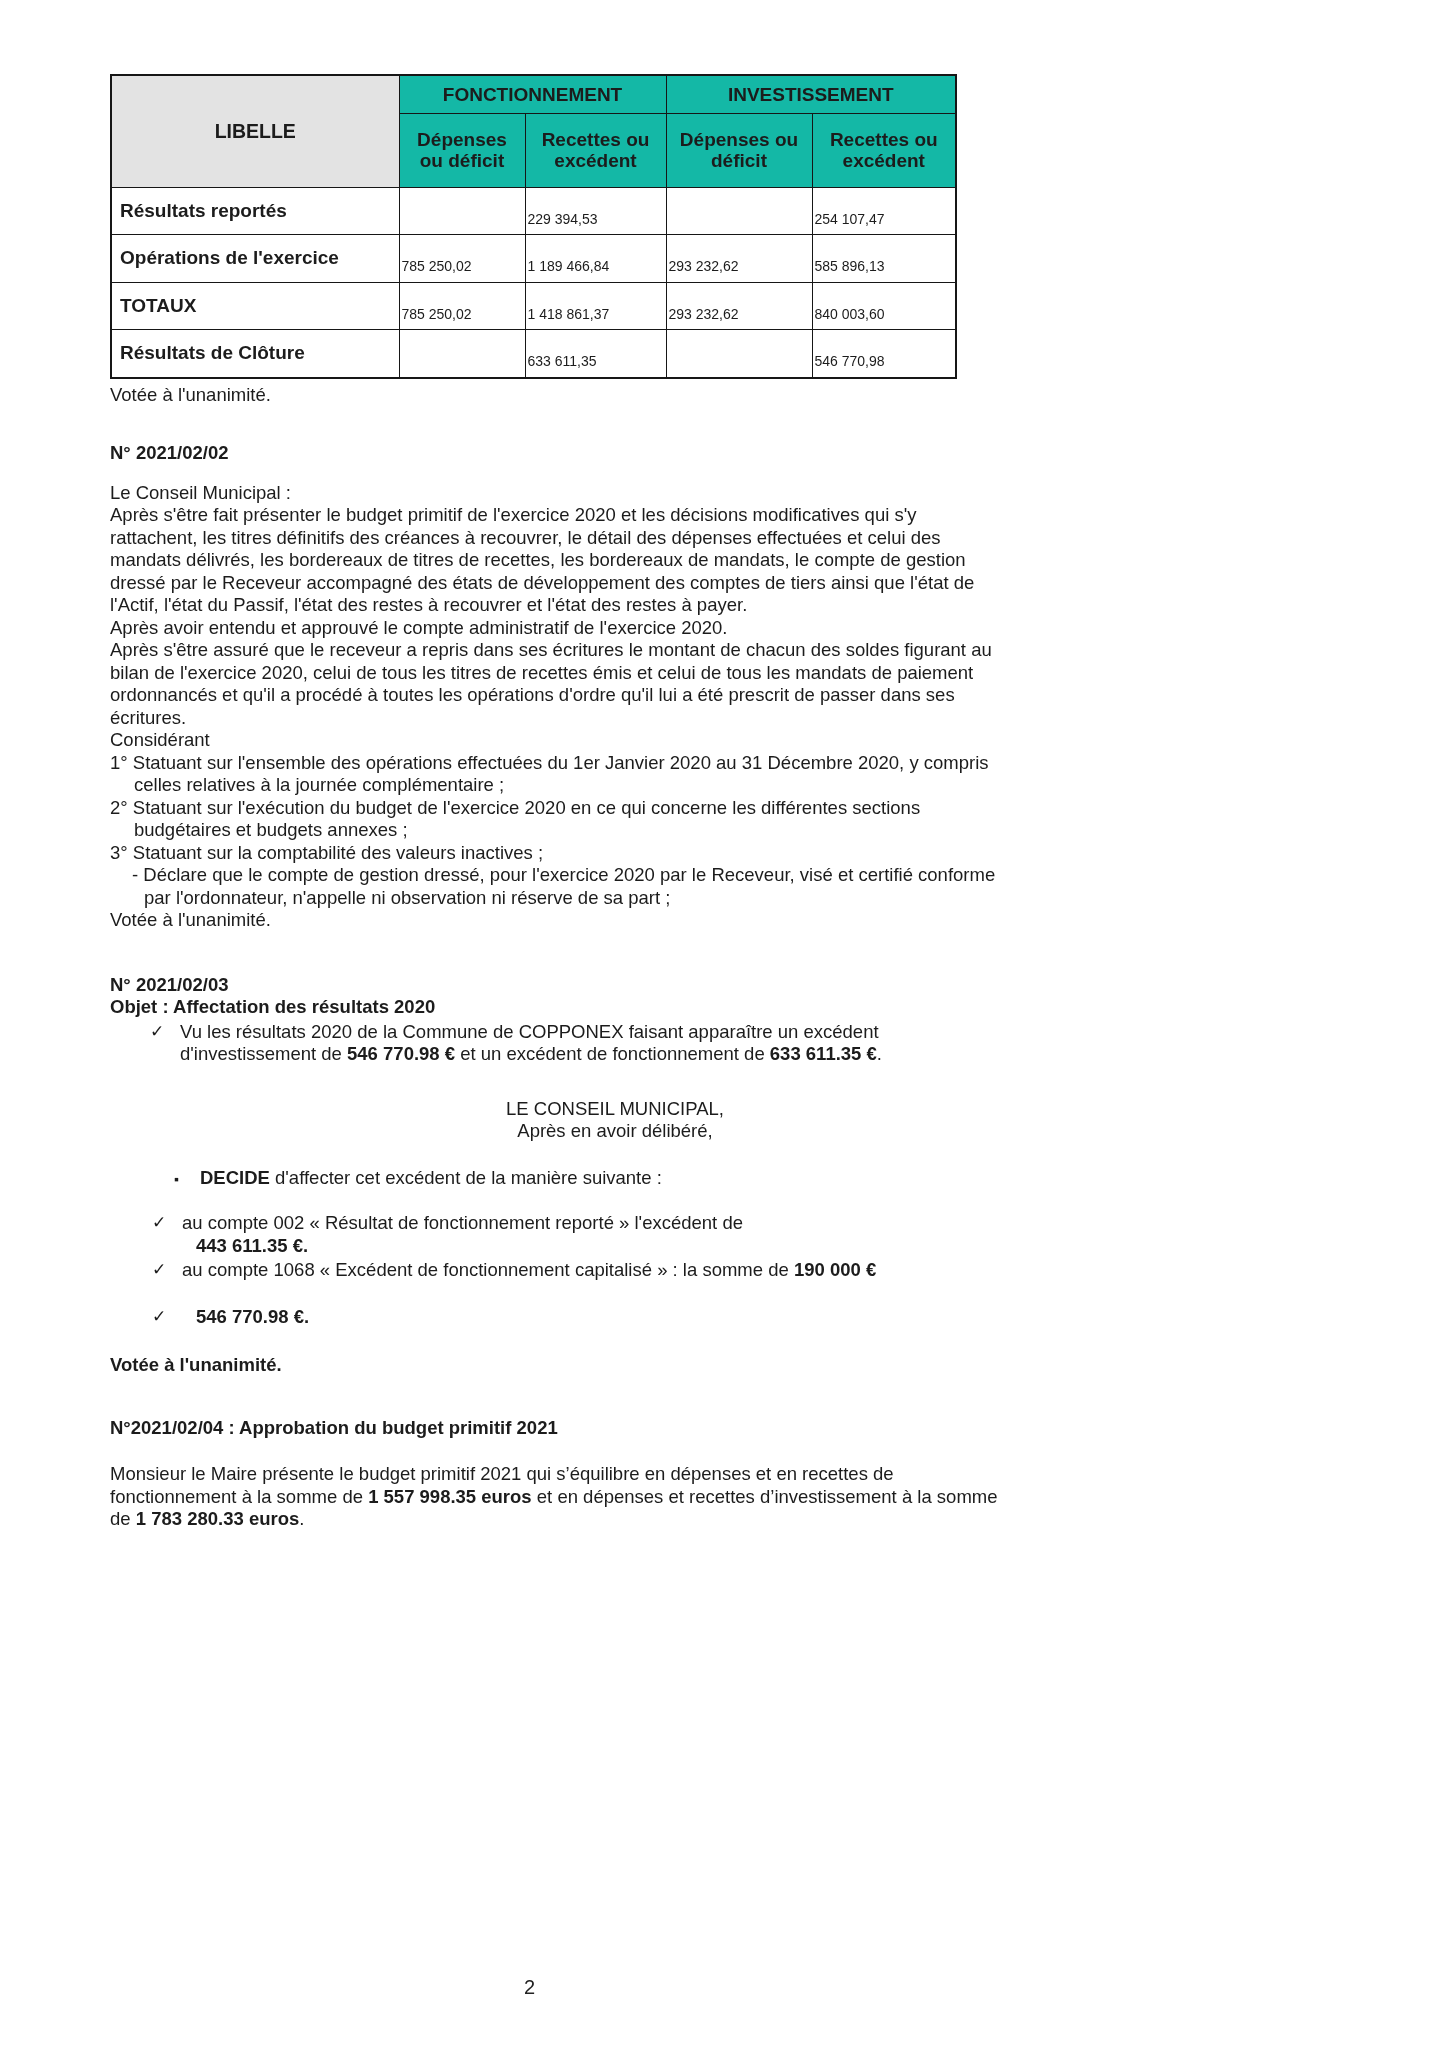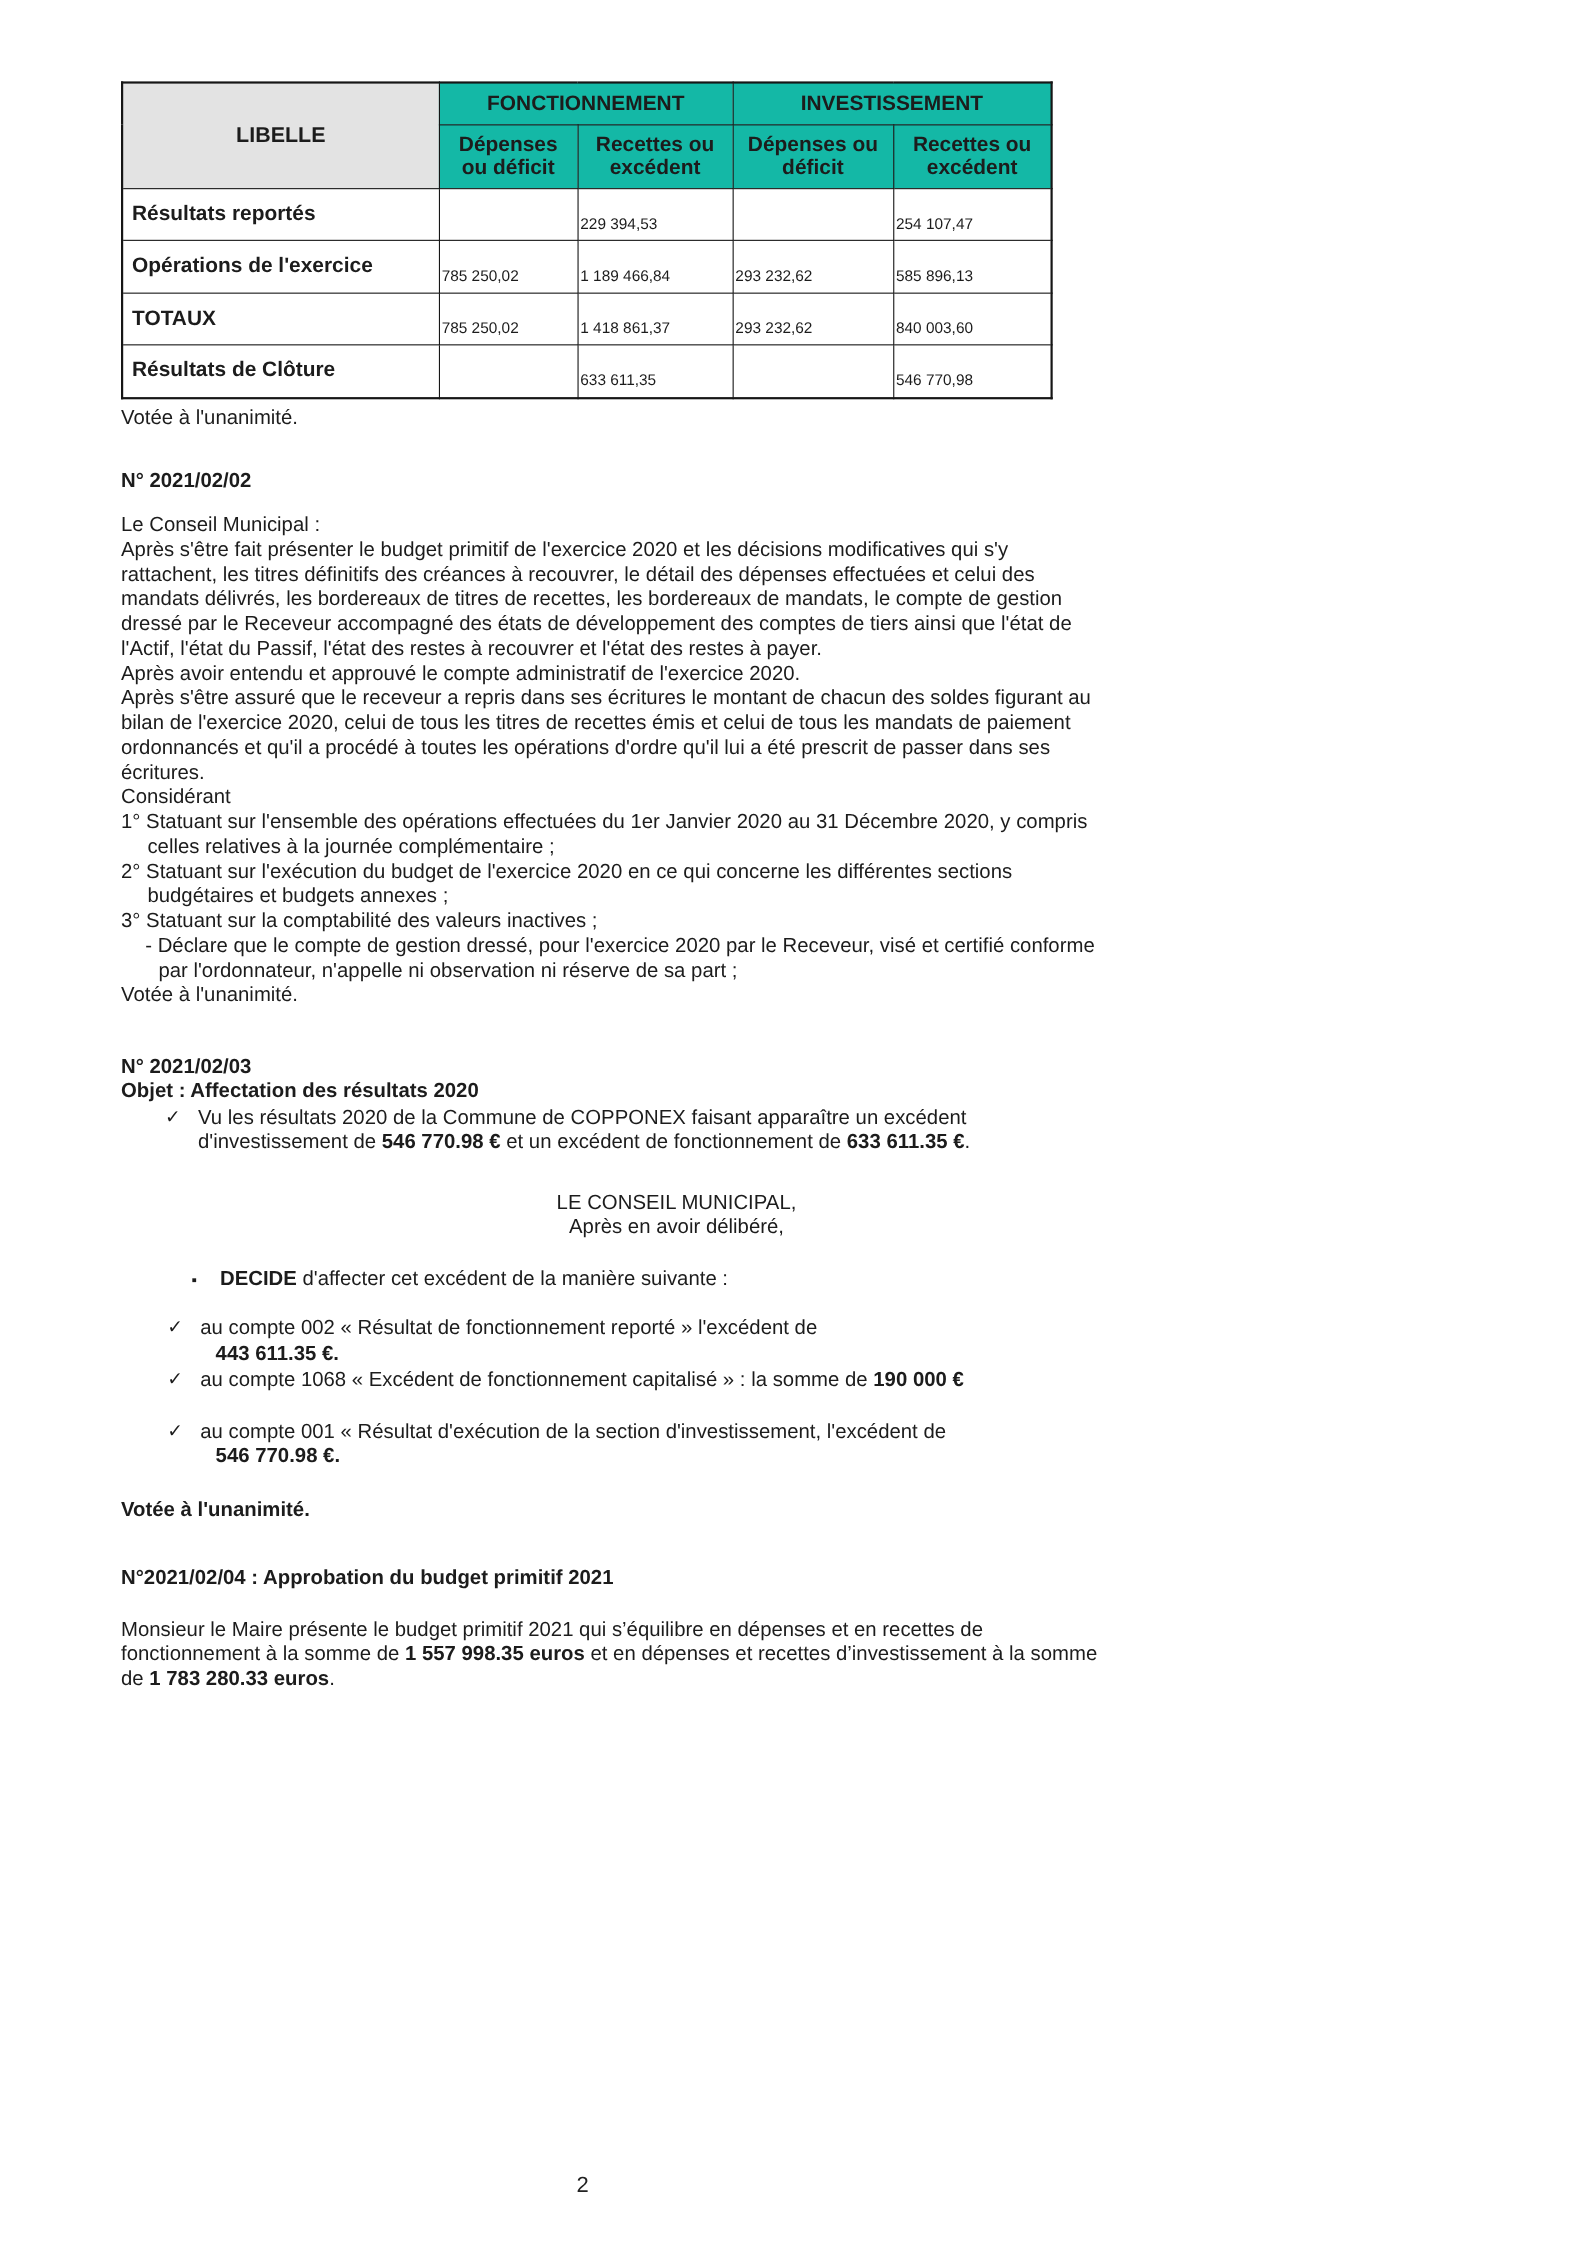--- a/index.html
+++ b/index.html
@@ -12,21 +12,21 @@
   .content {
     position:absolute; left:110px; top:74px; width:890px;
     font-size:18.5px; line-height:22.5px;
   }
   
   table.results { border-collapse:collapse; table-layout:fixed; width:845px; border:2.5px solid #161616; }
   table.results td { border:1.5px solid #161616; }
   td.hdr { background:#14b8a6; font-weight:bold; text-align:center; font-size:19px; line-height:21px; padding:6px 12px; }
   td.libelle { background:#e3e3e3; font-weight:bold; text-align:center; font-size:19.5px; }
   td.group { height:38px; padding:4px 6px; }
-  tr.subhdr td { height:58px; }
+  tr.subhdr td { height:74px; }
   td.row-label { font-weight:bold; font-size:19px; padding:4px 8px; height:30px; }
   td.num { text-align:left; padding:20px 8px 4px 2px; font-size:14px; }
   
   .vote { margin-top:5px; }
   .sec-num { font-weight:bold; margin-top:36px; }
   .sec-objet { font-weight:bold; }
   .p-intro { margin-top:17px; }
   .hang { padding-left:24px; text-indent:-24px; }
   .hang-in { margin-left:22px; padding-left:12px; text-indent:-12px; }
   .check-row { display:flex; margin-top:2px; }
@@ -146,21 +146,20 @@
   <div class="check-row" style="padding-left:40px;">
     <span class="chk">✓</span>
     <div>
       <span>au compte 1068 « Excédent de fonctionnement capitalisé » : la somme de </span><span class="b">190 000 €</span>
     </div>
   </div>
 
   <div class="check-row gap-md" style="padding-left:40px;">
     <span class="chk">✓</span>
     <div>
-      <span>au compte 001 « Résultat d'exécution de la section d'investissement, l'excédent de</span>
       <div class="b amount-line">546 770.98 €.</div>
     </div>
   </div>
 
   <div class="vote-bold">Votée à l'unanimité.</div>
 
   <div class="s4-heading">N°2021/02/04 : Approbation du budget primitif 2021</div>
 
   <div class="s4-par">
     <span>Monsieur le Maire présente le budget primitif 2021 qui s’équilibre en dépenses et en recettes de fonctionnement à la somme de </span><span class="b">1 557 998.35 euros</span><span> et en dépenses et recettes d’investissement à la somme de </span><span class="b">1 783 280.33 euros</span><span>.</span>

